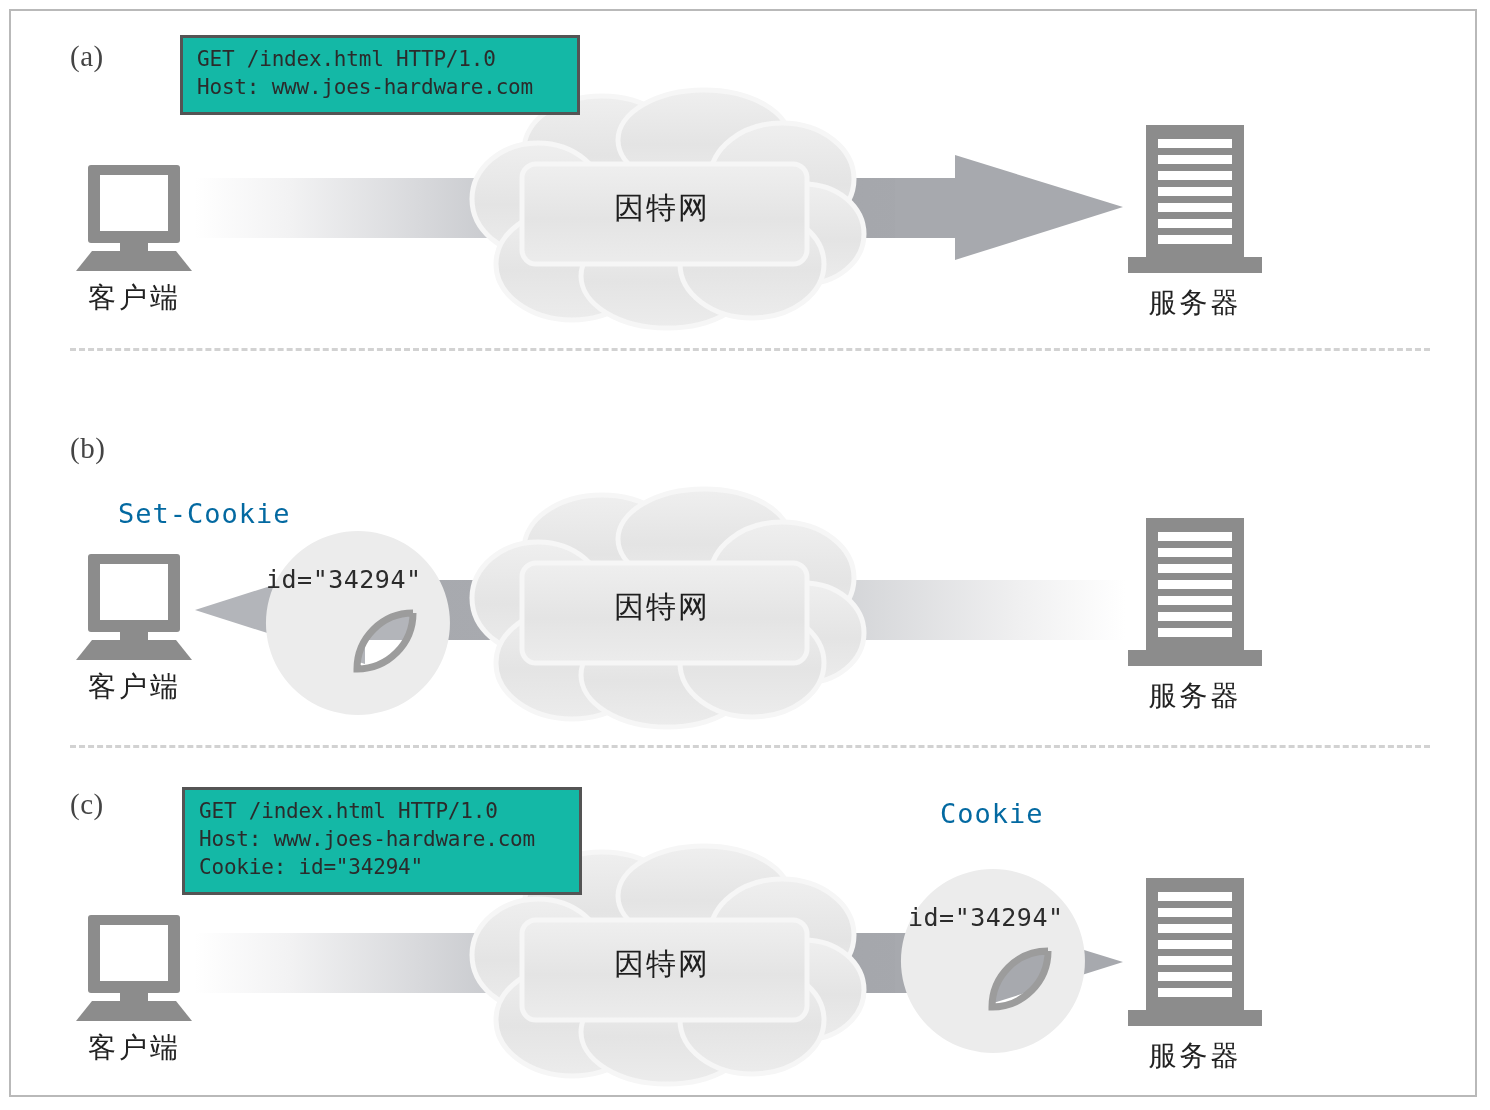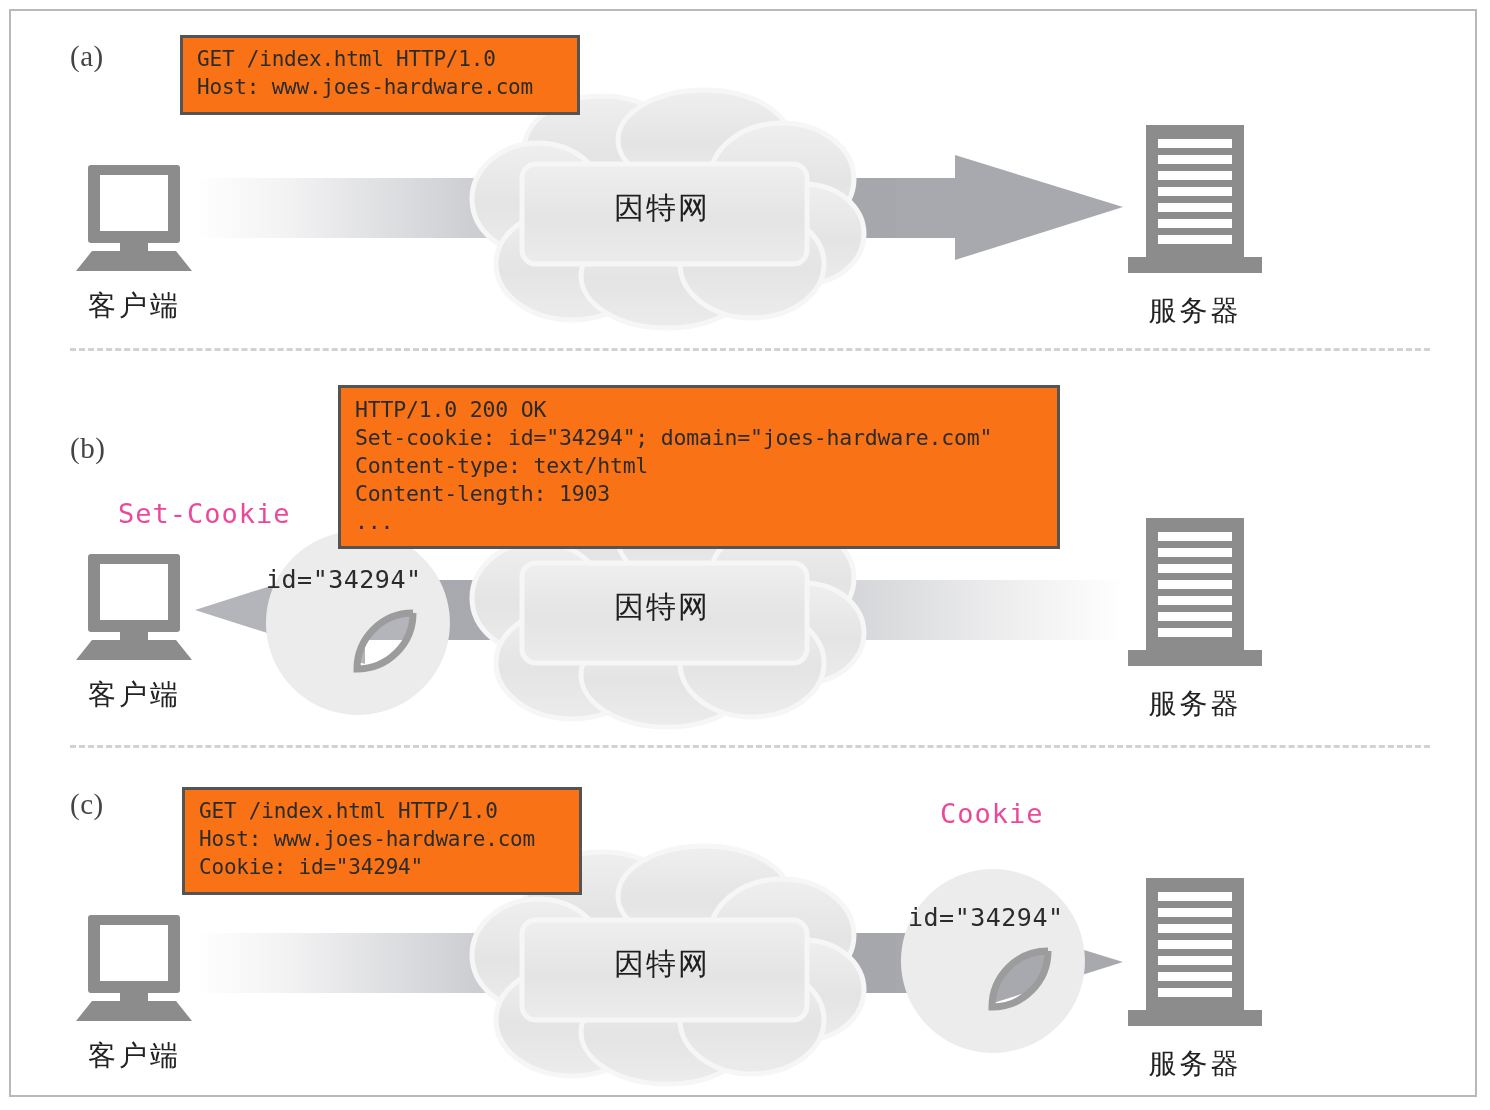--- a/index.html
+++ b/index.html
@@ -34,21 +34,21 @@
     position: absolute;
     font-family: "Liberation Serif", serif;
     font-size: 29px;
     color: #444444;
     letter-spacing: 0.5px;
   }
 
   
   .msgbox {
     position: absolute;
-    background: #f97316;
+    background: #14b8a6;
     border: 3px solid #545454;
     box-sizing: border-box;
     z-index: 40;
     padding: 8px 0 10px 14px;
   }
   .msgbox pre {
     margin: 0;
     font-family: "DejaVu Sans Mono", "Liberation Mono", monospace;
     font-size: 21px;
     line-height: 1.33;
@@ -105,39 +105,39 @@
     color: #2b2b2b;
     z-index: 24;
     white-space: nowrap;
     letter-spacing: 0.5px;
     pointer-events: none;
   }
   .cookie-caption {
     position: absolute;
     font-family: "DejaVu Sans Mono", "Liberation Mono", monospace;
     font-size: 27px;
-    color: #ec4899;
+    color: #0369a1;
     z-index: 24;
     white-space: nowrap;
     letter-spacing: 1px;
   }
 
   
   .node {
     position: absolute;
     z-index: 30;
     text-align: center;
   }
   .node svg { display: block; margin: 0 auto; }
   .node-label {
     font-family: "DejaVu Sans", "Liberation Sans", sans-serif;
     font-size: 28px;
     color: #222222;
     letter-spacing: 3px;
-    margin-top: 12px;
+    margin-top: 4px;
     white-space: nowrap;
   }
 </style>
 </head>
 <body>
 
 <div id="page">
 
   <div class="frame"></div>
 
@@ -262,27 +262,20 @@
                M 152 88
                A 54 54 0 0 0 98 142
                A 54 54 0 0 0 152 88
                Z" fill="#ececec" fill-rule="evenodd"></path>
       <path d="M 155 86 A 56 56 0 0 0 99 142 A 56 56 0 0 0 155 86" fill="none" stroke="#9c9c9c" stroke-width="7"></path>
     </svg>
   </div>
   <div class="cookie-text" style="left:266px; top:565px;">id="34294"</div>
   <div class="cookie-caption" style="left:118px; top:498px;">Set-Cookie</div>
 
-  <div class="msgbox big" style="left:338px; top:385px; width:722px;">
-    <pre>HTTP/1.0 200 OK
-Set-cookie: id="34294"; domain="joes-hardware.com"
-Content-type: text/html
-Content-length: 1903
-...</pre>
-  </div>
 
   <div class="node" style="left:62px; top:552px; width:145px;">
     <svg width="145" height="112" viewBox="0 0 145 112">
       <rect x="26" y="2" width="92" height="78" rx="3" fill="#8c8c8c"></rect>
       <rect x="38" y="12" width="68" height="56" fill="#ffffff"></rect>
       <rect x="58" y="80" width="28" height="10" fill="#8c8c8c"></rect>
       <polygon points="14,108 30,88 114,88 130,108" fill="#8c8c8c"></polygon>
     </svg>
     <div class="node-label">客户端</div>
   </div>

